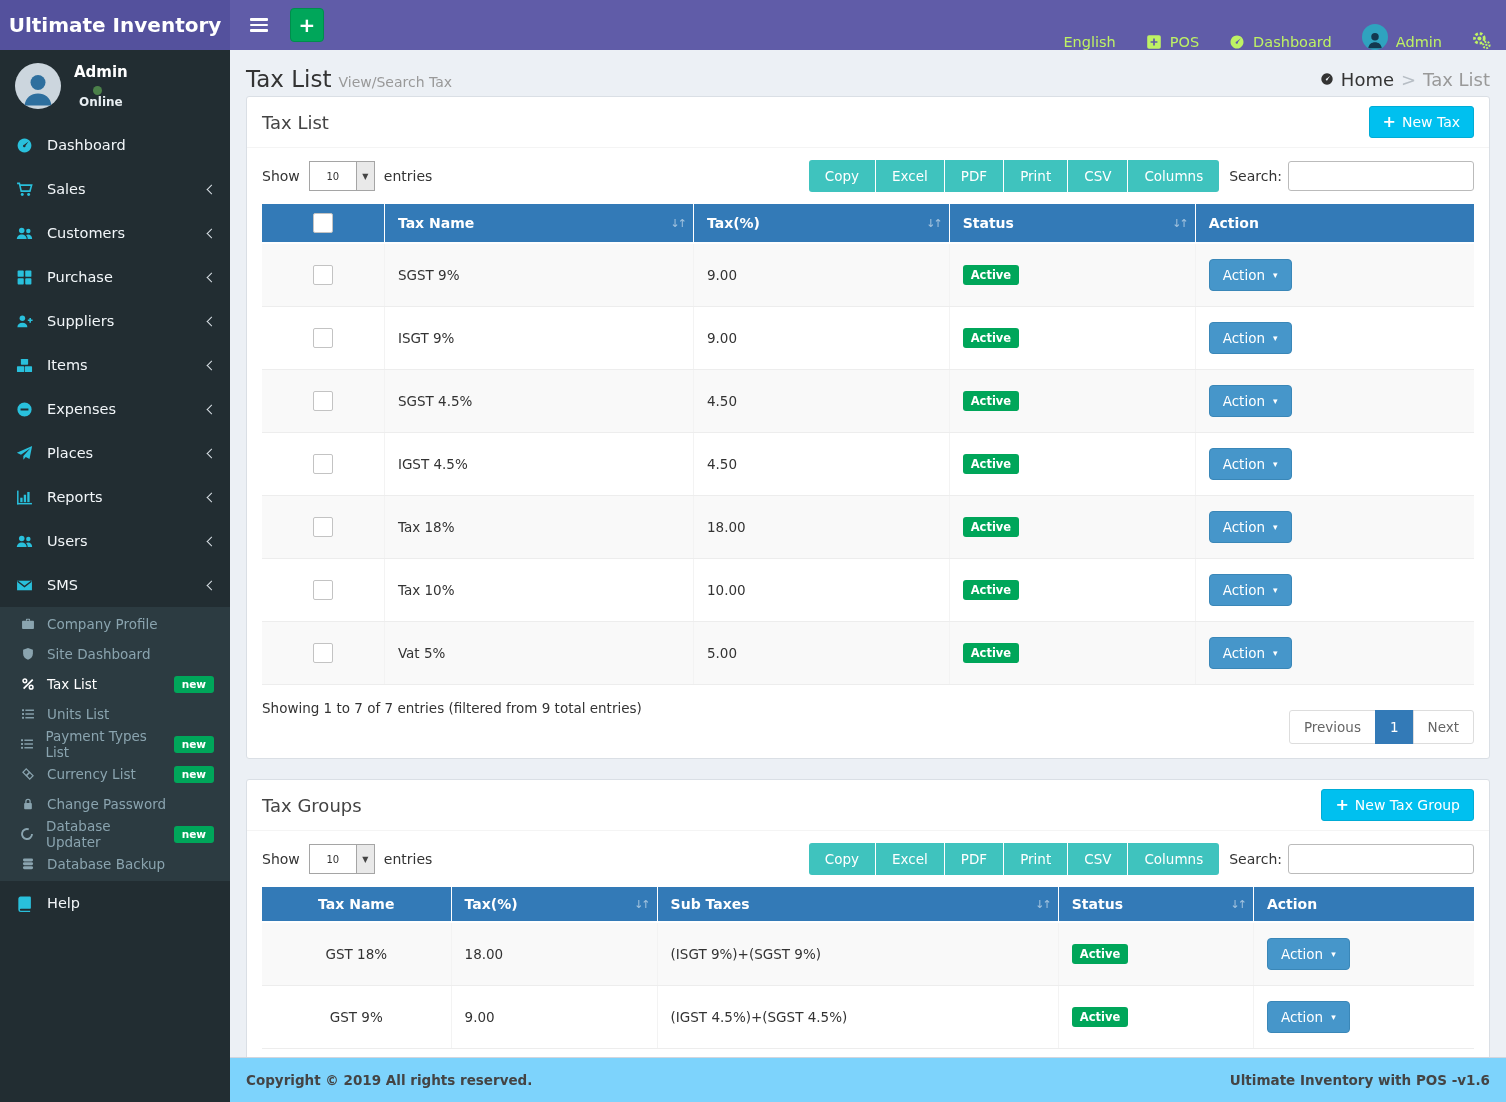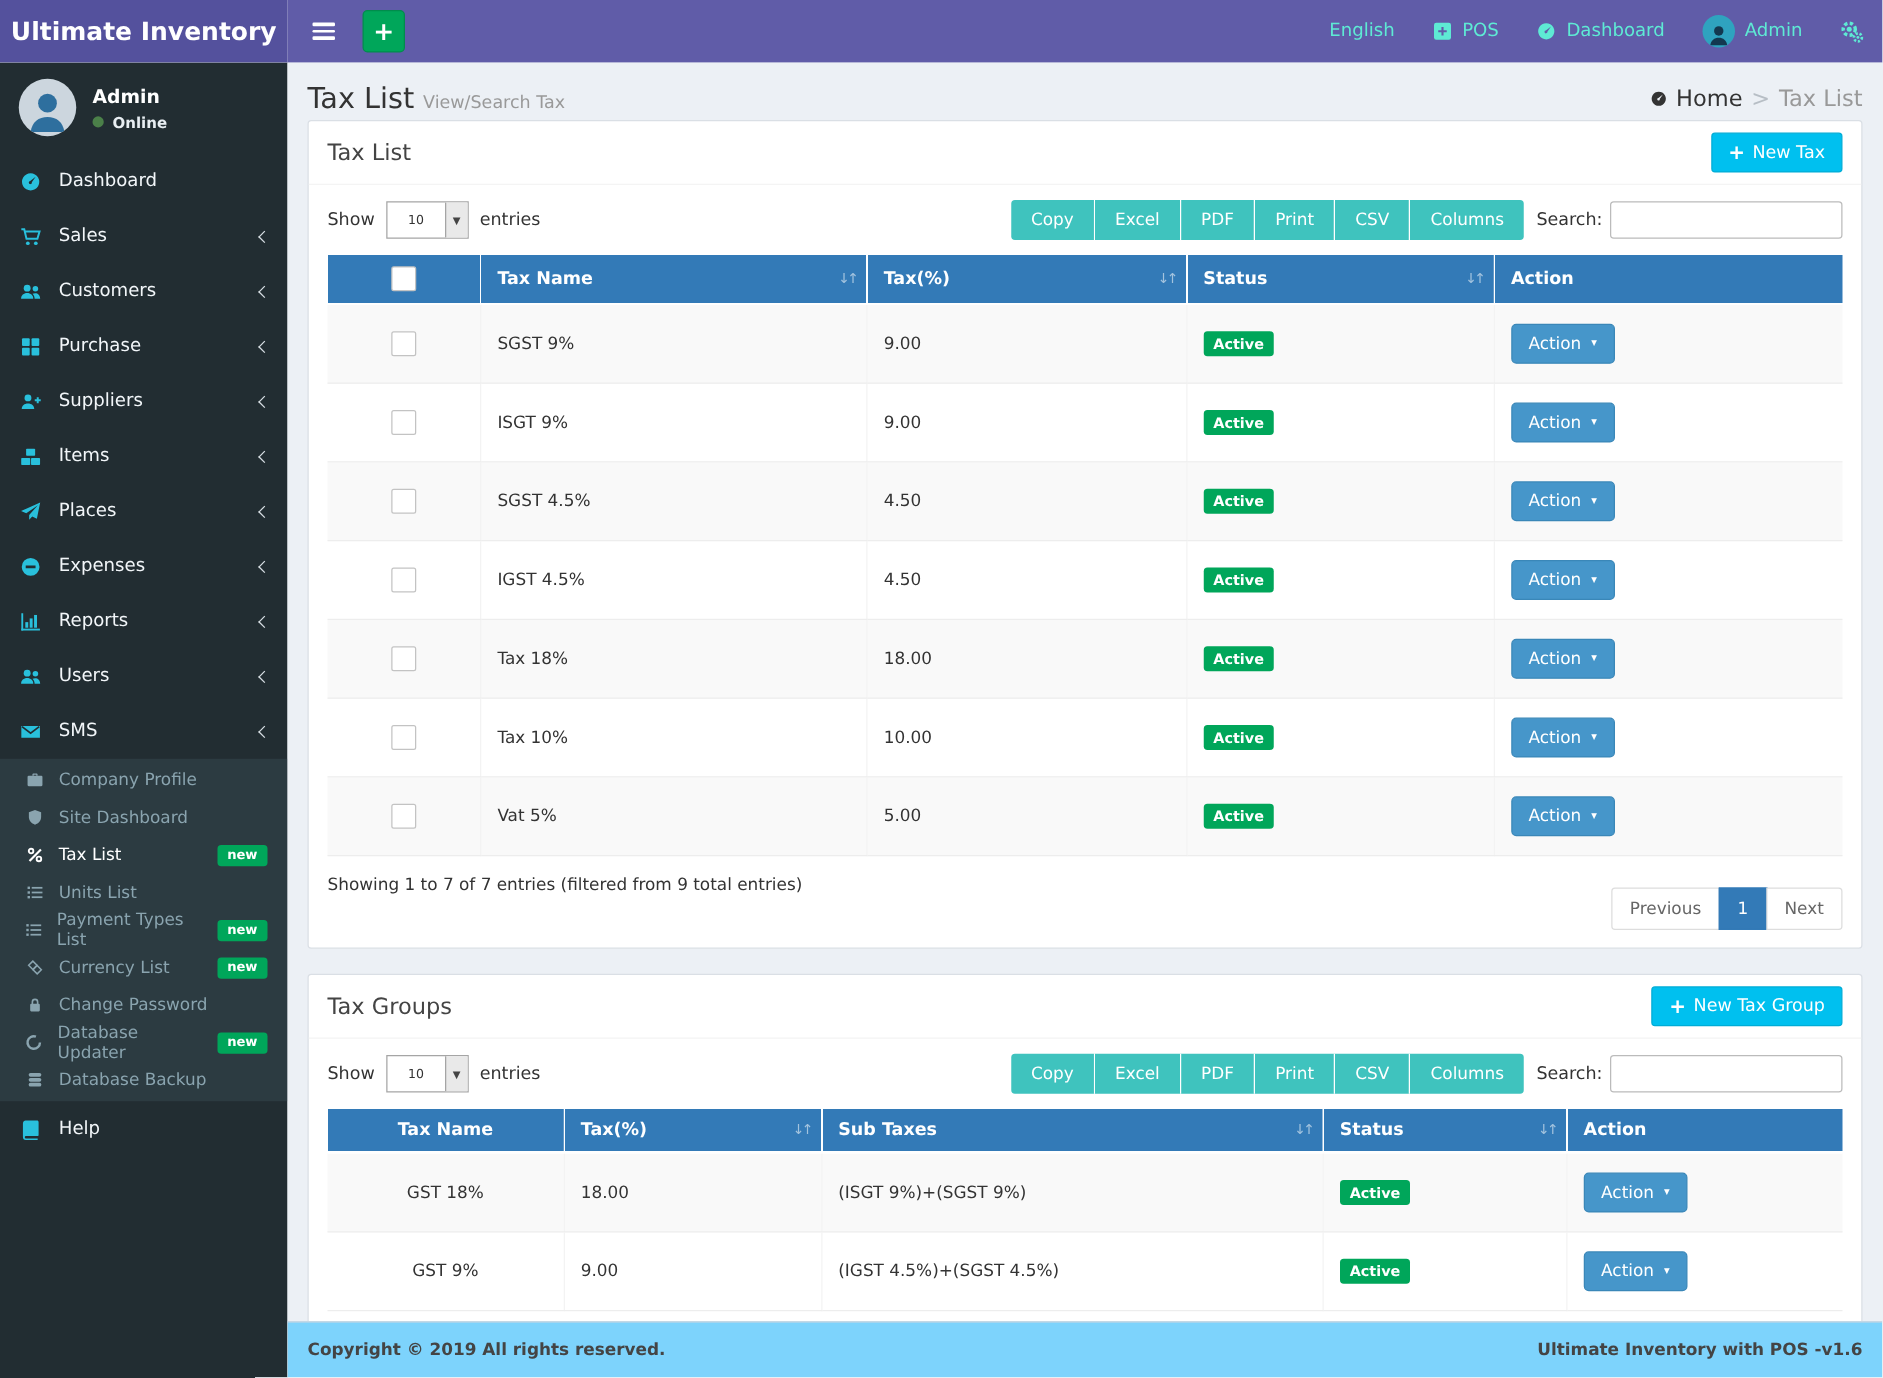--- a/index.html
+++ b/index.html
@@ -13,39 +13,39 @@
   .topbar { height:50px; display:flex; flex:0 0 50px; }
   .logo { width:230px; flex:0 0 230px; background:#54519d; color:#fff; font-size:20px; font-weight:700;
           display:flex; align-items:center; justify-content:center; cursor:pointer; }
   .navbar { flex:1; background:#605ca8; display:flex; justify-content:space-between; }
   .nav-left { display:flex; align-items:center; gap:12px; padding-left:10px; }
   .hamburger { background:none; border:none; cursor:pointer; padding:8px 10px; display:flex; flex-direction:column; gap:3px; }
   .hamburger i { display:block; width:18px; height:2.5px; background:#fff; border-radius:1px; }
   .quick-add { width:34px; height:34px; background:#00a65a; border:1px solid #008d4c; border-radius:4px;
                color:#fff; font-size:20px; font-weight:700; line-height:1; cursor:pointer; }
   .nav-right { display:flex; align-items:stretch; }
-  .nav-item { display:flex; align-items:center; gap:8px; padding:0 15px; color:#5eead4; font-size:14.5px; cursor:pointer; }
+  .nav-item { display:flex; align-items:flex-end; gap:8px; padding:0 15px; color:#bef264; font-size:14.5px; cursor:pointer; }
   .nav-item .icon { display:flex; }
   .nav-item .icon svg { width:16px; height:16px; }
   .nav-avatar { width:26px; height:26px; border-radius:50%; background:#2fa3bf; overflow:hidden;
                 display:flex; align-items:flex-end; justify-content:center; color:#13384f; }
   .nav-avatar svg { width:20px; height:20px; }
   .gear-item .icon svg { width:19px; height:19px; }
 
   
   .shell { flex:1; display:flex; overflow:hidden; }
 
   
   .sidebar { width:230px; flex:0 0 230px; background:#222d32; color:#fff; overflow:hidden; }
   .user-panel { display:flex; align-items:center; gap:13px; padding:13px 15px 14px; }
   .avatar-lg { width:46px; height:46px; border-radius:50%; background:#ccd6de; overflow:hidden;
                display:flex; align-items:flex-end; justify-content:center; color:#2e6f9e; flex:0 0 46px; }
   .avatar-lg svg { width:40px; height:40px; }
   .uname { font-weight:700; font-size:15px; color:#fff; }
-  .ustatus { font-size:12px; color:#e8eef2; margin-top:5px; display:flex; align-items:center; font-weight:600; }
+  .ustatus { font-size:12px; color:#e8eef2; margin-top:5px; display:flex; align-items:center; font-weight:600;flex-direction:column; }
   .dot { width:9px; height:9px; border-radius:50%; background:#4b8049; display:inline-block; margin-right:7px; }
 
   .menu { list-style:none; }
   .menu-item { display:flex; align-items:center; gap:13px; padding:0 15px 0 12px; height:44px;
                color:#f2f6f9; cursor:pointer; border-left:3px solid transparent; font-size:14.5px; }
   .menu-item.active { background:#1e282c; border-left-color:#605ca8; }
   .menu-item .icon { color:#29c0dc; width:19px; display:flex; justify-content:center; }
   .menu-item .icon svg { width:17px; height:17px; }
   .menu-item .lbl { flex:1; }
   .chev { display:inline-block; width:7px; height:7px; border-right:1.7px solid #d9e0e5; border-bottom:1.7px solid #d9e0e5; }
@@ -263,34 +263,34 @@
                 <rect x="4.6" y="1.8" width="6.8" height="5.4" rx=".6"></rect>
                 <rect x=".9" y="8.8" width="6.8" height="5.4" rx=".6"></rect>
                 <rect x="8.3" y="8.8" width="6.8" height="5.4" rx=".6"></rect>
               </svg>
             </span>
             <span class="lbl">Items</span>
             <span class="chev left"></span>
           </li>
           <li class="menu-item">
             <span class="icon">
-              <svg viewBox="0 0 16 16" fill="currentColor">
-                <path d="M15.2.9.8 7.4l3.9 1.7L13.5 3 6.9 10.3v3.6l2.3-2.5 3.5 1.8z"></path>
-              </svg>
-            </span>
-            <span class="lbl">Places</span>
-            <span class="chev left"></span>
-          </li>
-          <li class="menu-item">
-            <span class="icon">
               <svg viewBox="0 0 16 16">
                 <path fill="currentColor" fill-rule="evenodd" d="M8 1.3a6.7 6.7 0 1 0 0 13.4A6.7 6.7 0 0 0 8 1.3zM4.3 7h7.4v2H4.3z"></path>
               </svg>
             </span>
             <span class="lbl">Expenses</span>
+            <span class="chev left"></span>
+          </li>
+          <li class="menu-item">
+            <span class="icon">
+              <svg viewBox="0 0 16 16" fill="currentColor">
+                <path d="M15.2.9.8 7.4l3.9 1.7L13.5 3 6.9 10.3v3.6l2.3-2.5 3.5 1.8z"></path>
+              </svg>
+            </span>
+            <span class="lbl">Places</span>
             <span class="chev left"></span>
           </li>
           <li class="menu-item">
             <span class="icon">
               <svg viewBox="0 0 16 16" fill="currentColor">
                 <rect x="1" y="1.5" width="1.4" height="13"></rect>
                 <rect x="1" y="13.1" width="14" height="1.4"></rect>
                 <rect x="4" y="8.2" width="2.2" height="4.2"></rect>
                 <rect x="7.3" y="5.4" width="2.2" height="7"></rect>
                 <rect x="10.6" y="2.8" width="2.2" height="9.6"></rect>

